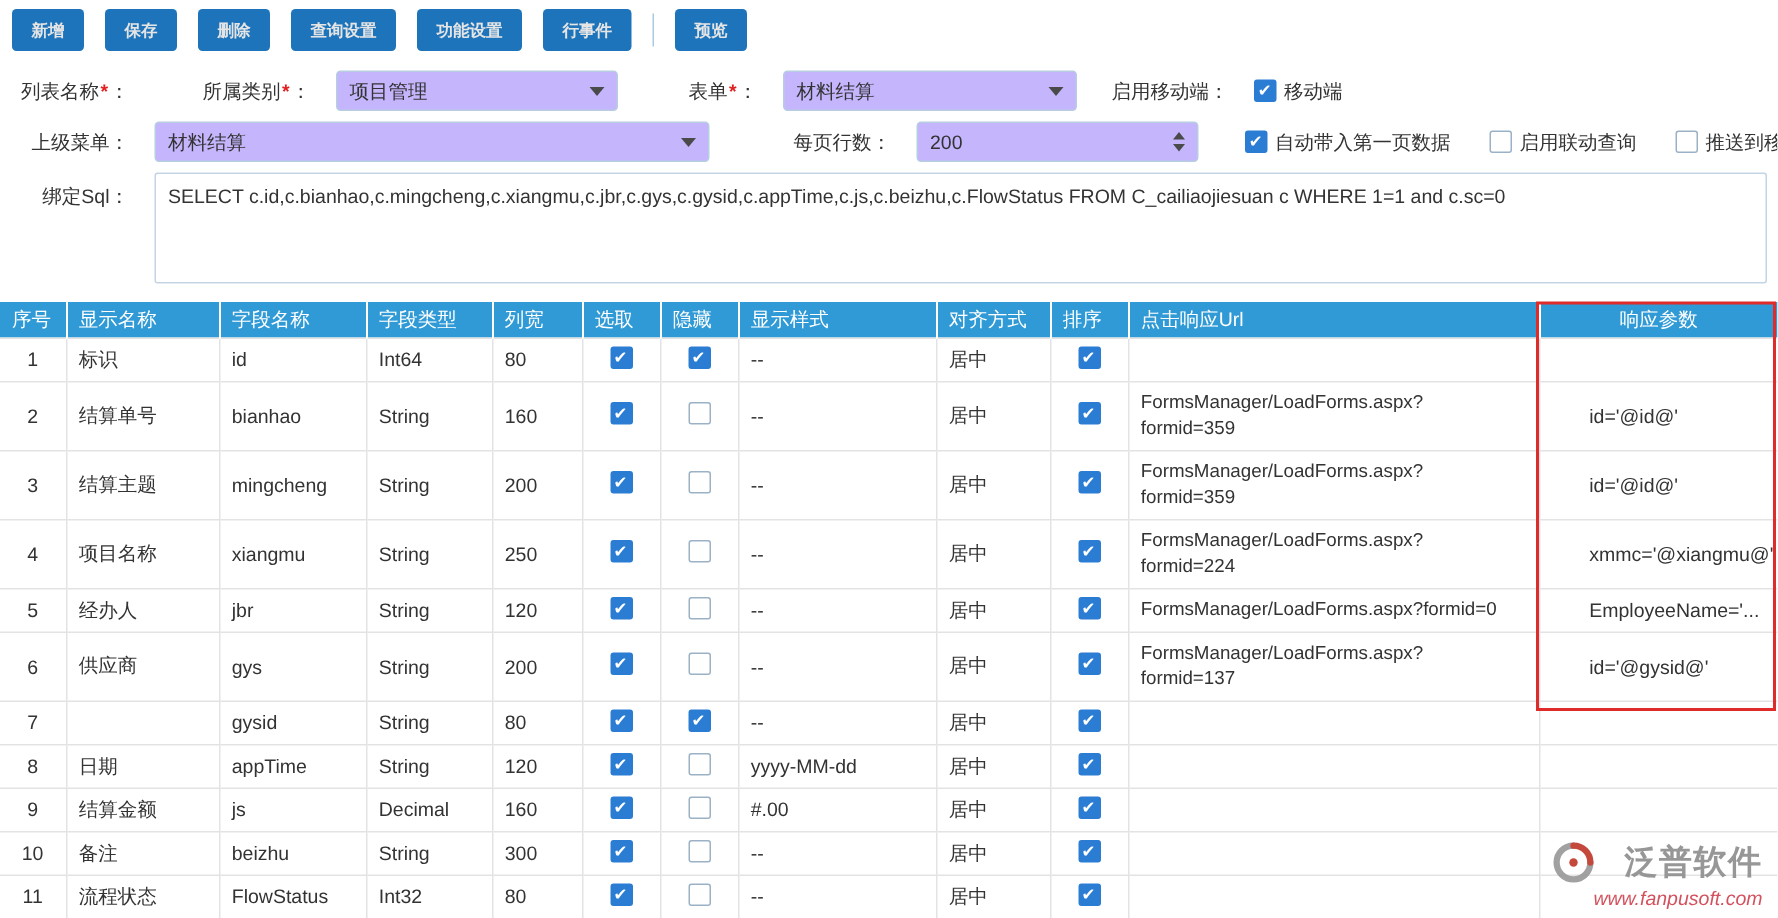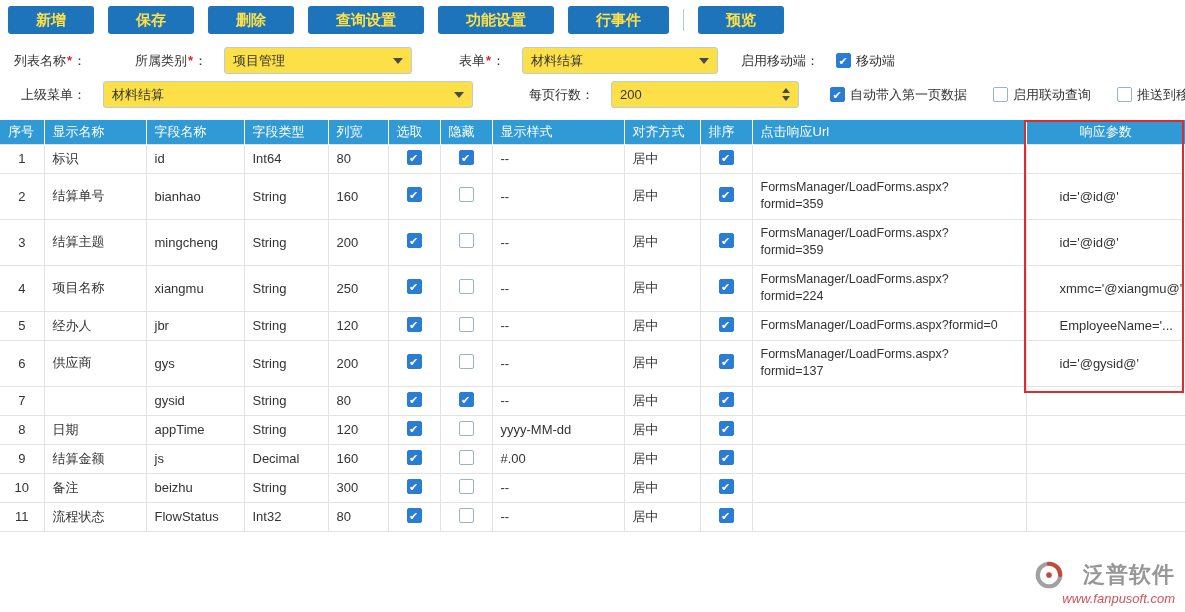--- a/index.html
+++ b/index.html
@@ -6,42 +6,42 @@
   html,body { width:1185px; height:612px; overflow:hidden; }
   body {
     position:relative;
     background:#fff;
     font-family:"Liberation Sans","DejaVu Sans",sans-serif;
     font-size:13px; color:#333;
   }
   
   .toolbar { display:flex; align-items:center; height:40px; padding:0 8px; gap:14px; }
   .btn {
-    background:#1e74ba; color:#fde047; border:none; border-radius:3px;
-    height:28px; padding:0 28px; font-size:15px; font-weight:bold;
+    background:#1e74ba; color:#e5e5e5; border:none; border-radius:3px;
+    height:28px; padding:0 13px; font-size:11px; font-weight:bold;
     font-family:inherit; cursor:pointer; white-space:nowrap;
   }
   .toolbar-divider { width:1px; height:22px; background:#aac9e3; }
   
   .form-area { padding-top:0; }
   .form-row { display:flex; align-items:center; margin-top:7px; gap:17px; }
   .flabel { text-align:right; white-space:nowrap; color:#333; flex:none; }
   .star { color:#e02020; margin:0 1px; font-weight:bold; }
   .w-l1 { width:86px; } .w-c1 { width:370px; }
   .w-l2 { width:104px; } .w-c2 { width:188px; }
   .w-l3 { width:76px;  } .w-c3 { width:196px; }
   .w-l4 { width:84px;  }
   .text-input {
     height:27px; border:1px solid #b7cde1; border-radius:3px;
     padding:0 8px; font-size:13px; color:#333; font-family:inherit; background:#fff;
   }
   .select-box, .spin-box {
     height:27px; border:1px solid #b7cde1; border-radius:3px;
     padding:0 8px; display:flex; align-items:center; justify-content:space-between;
-    background:#fde047; cursor:pointer; flex:none;
+    background:#c4b5fd; cursor:pointer; flex:none;
   }
   .caret-down { width:0; height:0; border-left:5px solid transparent; border-right:5px solid transparent; border-top:6px solid #4a4a4a; }
   .spinner { display:flex; flex-direction:column; gap:3px; }
   .spin-up   { width:0; height:0; border-left:4px solid transparent; border-right:4px solid transparent; border-bottom:5px solid #4a4a4a; cursor:pointer; }
   .spin-down { width:0; height:0; border-left:4px solid transparent; border-right:4px solid transparent; border-top:5px solid #4a4a4a; cursor:pointer; }
   .check-item { display:flex; align-items:center; gap:5px; cursor:pointer; white-space:nowrap; }
   .check-group { display:flex; gap:26px; margin-left:14px; overflow:hidden; }
   .cb {
     width:15px; height:15px; border:1px solid #9ab1c6; border-radius:2px;
     background:#fff; display:inline-block; position:relative; flex:none;
@@ -140,20 +140,24 @@
         <span class="cb"></span>
         <span>启用联动查询</span>
       </label>
       <label class="check-item">
         <span class="cb"></span>
         <span>推送到移动端关于我</span>
       </label>
     </div>
   </div>
 
+  <div class="form-row sql-row">
+    <span class="flabel w-l1"><span>绑定Sql</span><span>：</span></span>
+    <textarea class="sql-textarea" spellcheck="false" style="">SELECT c.id,c.bianhao,c.mingcheng,c.xiangmu,c.jbr,c.gys,c.gysid,c.appTime,c.js,c.beizhu,c.FlowStatus FROM C_cailiaojiesuan c WHERE 1=1 and c.sc=0</textarea>
+  </div>
 </div>
 
 <div id="table-wrap">
   <table>
     <colgroup>
       <col style="width:44px">
         <col style="width:102px">
         <col style="width:98px">
         <col style="width:84px">
       <col style="width:60px">

